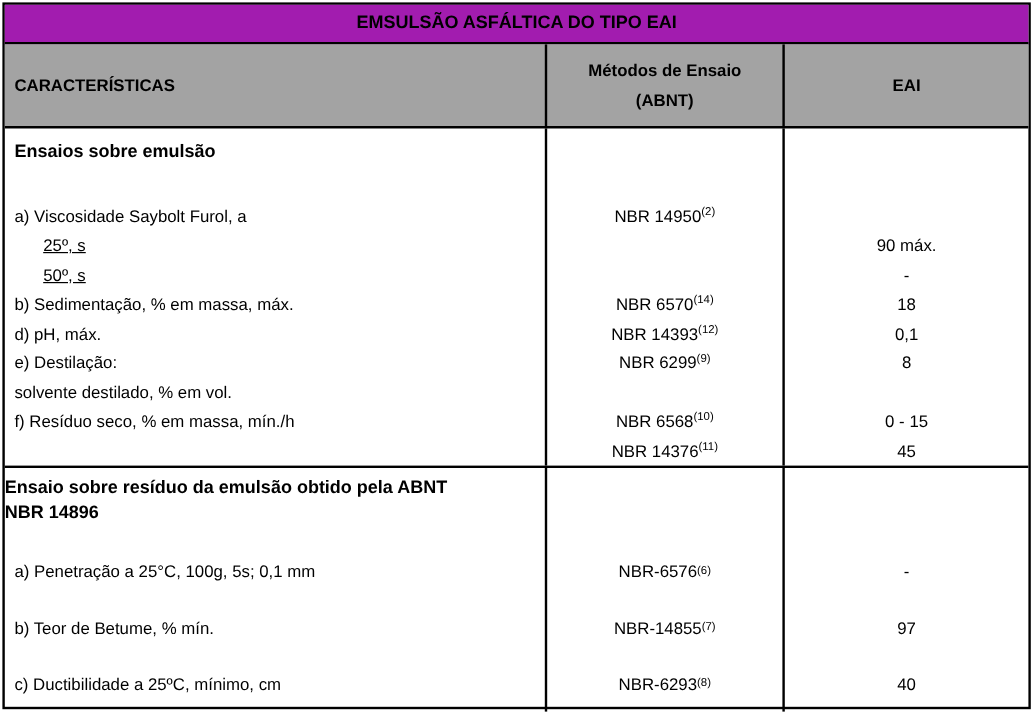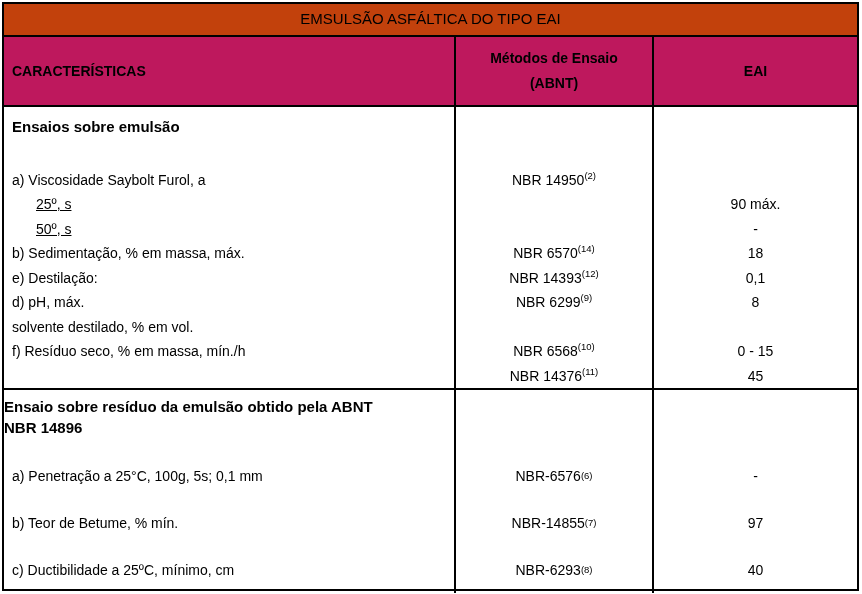--- a/index.html
+++ b/index.html
@@ -5,25 +5,25 @@
   * { box-sizing: border-box; margin: 0; padding: 0; }
   html, body { width: 862px; height: 594px; background: #ffffff; }
   body { font-family: "Liberation Sans", sans-serif; color: #000; }
   .table {
     margin: 2px; width: 857px; height: 589px;
     border: 2px solid #000; background: #fff;
     display: flex; flex-direction: column;
   }
   .title-row {
     flex: none; height: 33px; line-height: 30px;
-    background: #c2410c; border-bottom: 2px solid #000;
-    text-align: center; font-weight: normal; font-size: 15px;
+    background: #a21caf; border-bottom: 2px solid #000;
+    text-align: center; font-weight: bold; font-size: 15px;
   }
   .header-row {
-    flex: none; height: 70px; background: #be185d;
+    flex: none; height: 70px; background: #a3a3a3;
     border-bottom: 2px solid #000; display: flex;
   }
   .c1 { width: 450px; flex: none; }
   .c2 { width: 198px; flex: none; border-left: 2px solid #000; }
   .c3 { flex: 1; border-left: 2px solid #000; }
   .hcell { font-weight: bold; font-size: 14px; display: flex; flex-direction: column; justify-content: center; }
   .hcell.c1 { padding-left: 8px; align-items: flex-start; }
   .hcell.c2, .hcell.c3 { align-items: center; text-align: center; }
   .hline { line-height: 25px; }
   .band { display: flex; flex: none; }
@@ -60,22 +60,22 @@
   </div>
 
   <div class="band s1">
     <div class="col c1">
       <div class="s1-head">Ensaios sobre emulsão</div>
       <div class="s1-line"></div>
       <div class="s1-line">a) Viscosidade Saybolt Furol, a</div>
       <div class="s1-line indent">25º, s</div>
       <div class="s1-line indent">50º, s</div>
       <div class="s1-line">b) Sedimentação, % em massa, máx.</div>
+      <div class="s1-line">d) pH, máx.</div>
       <div class="s1-line">e) Destilação:</div>
-      <div class="s1-line">d) pH, máx.</div>
       <div class="s1-line">solvente destilado, % em vol.</div>
       <div class="s1-line">f) Resíduo seco, % em massa, mín./h</div>
     </div>
     <div class="col c2 center-col">
       <div class="s1-head"></div>
       <div class="s1-line"></div>
       <div class="s1-line"><span>NBR 14950</span><sup>(2)</sup></div>
       <div class="s1-line"></div>
       <div class="s1-line"></div>
       <div class="s1-line"><span>NBR 6570</span><sup>(14)</sup></div>

